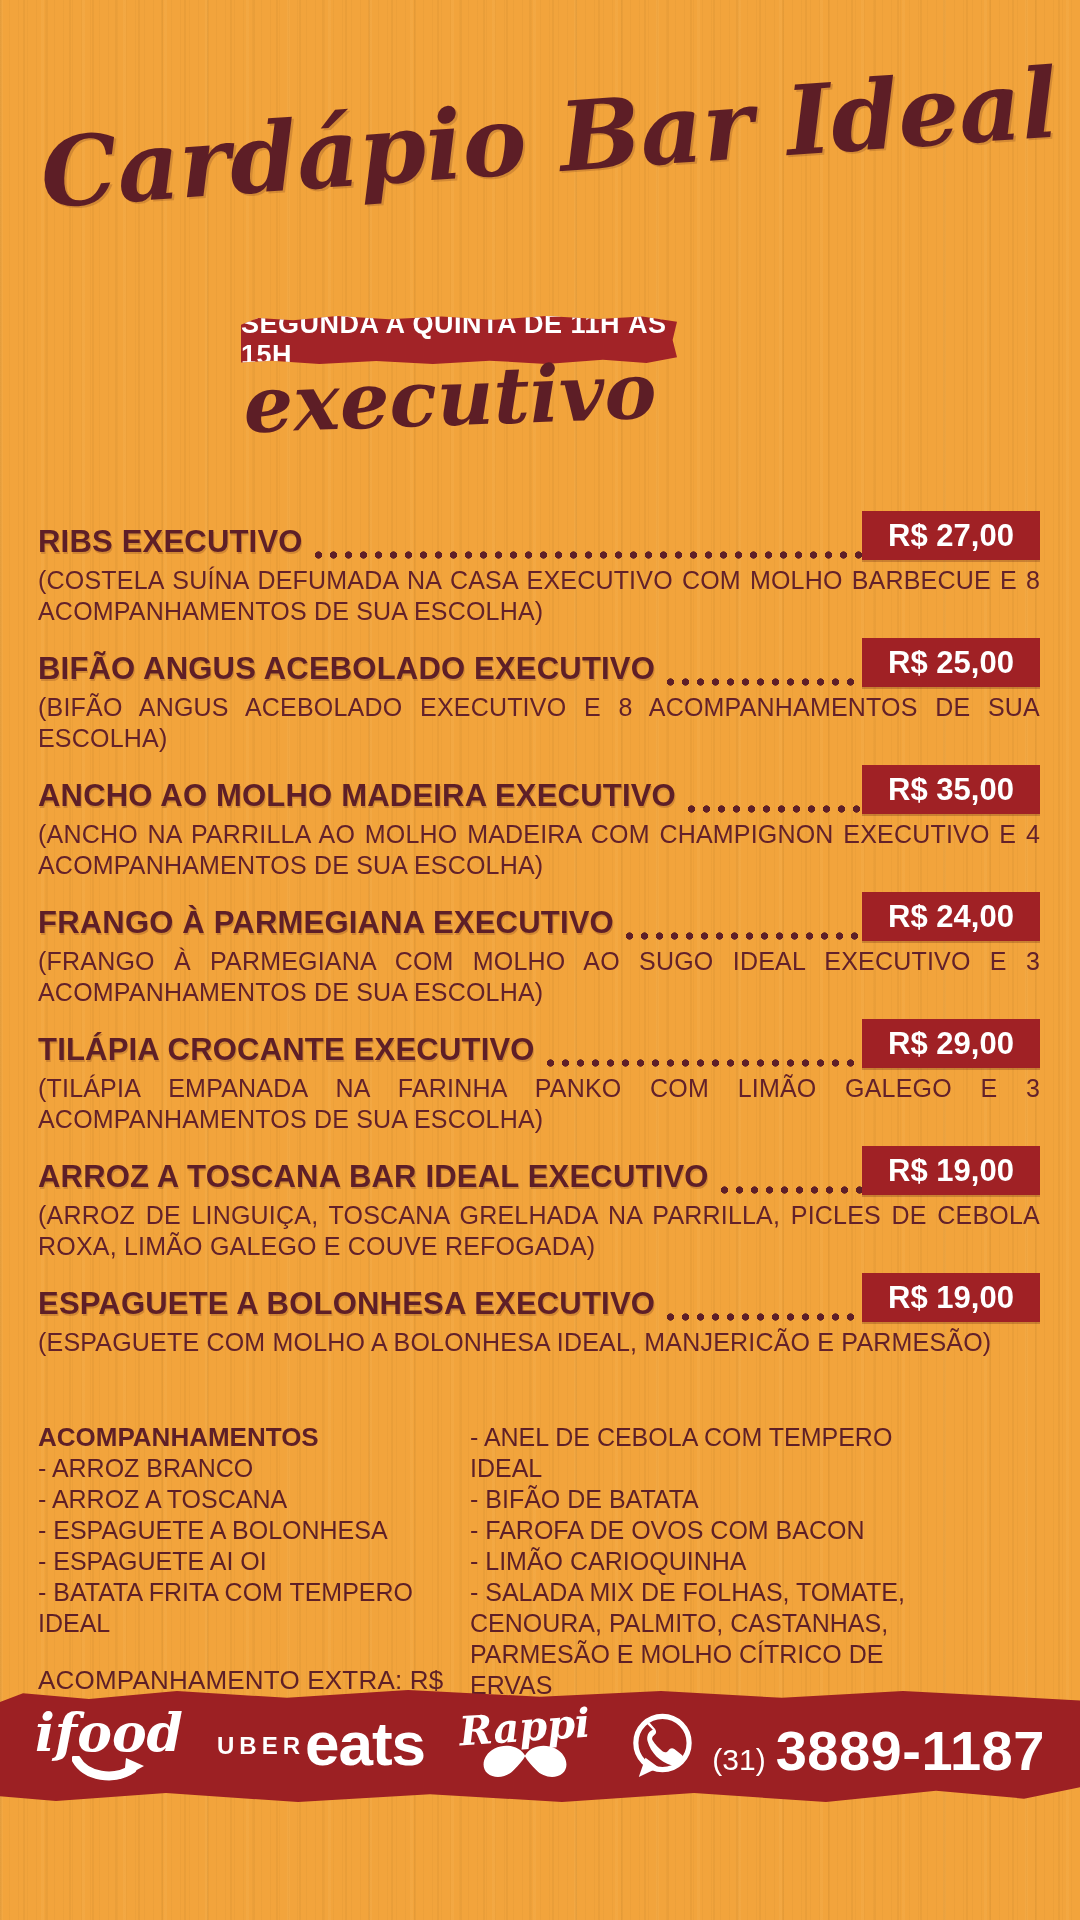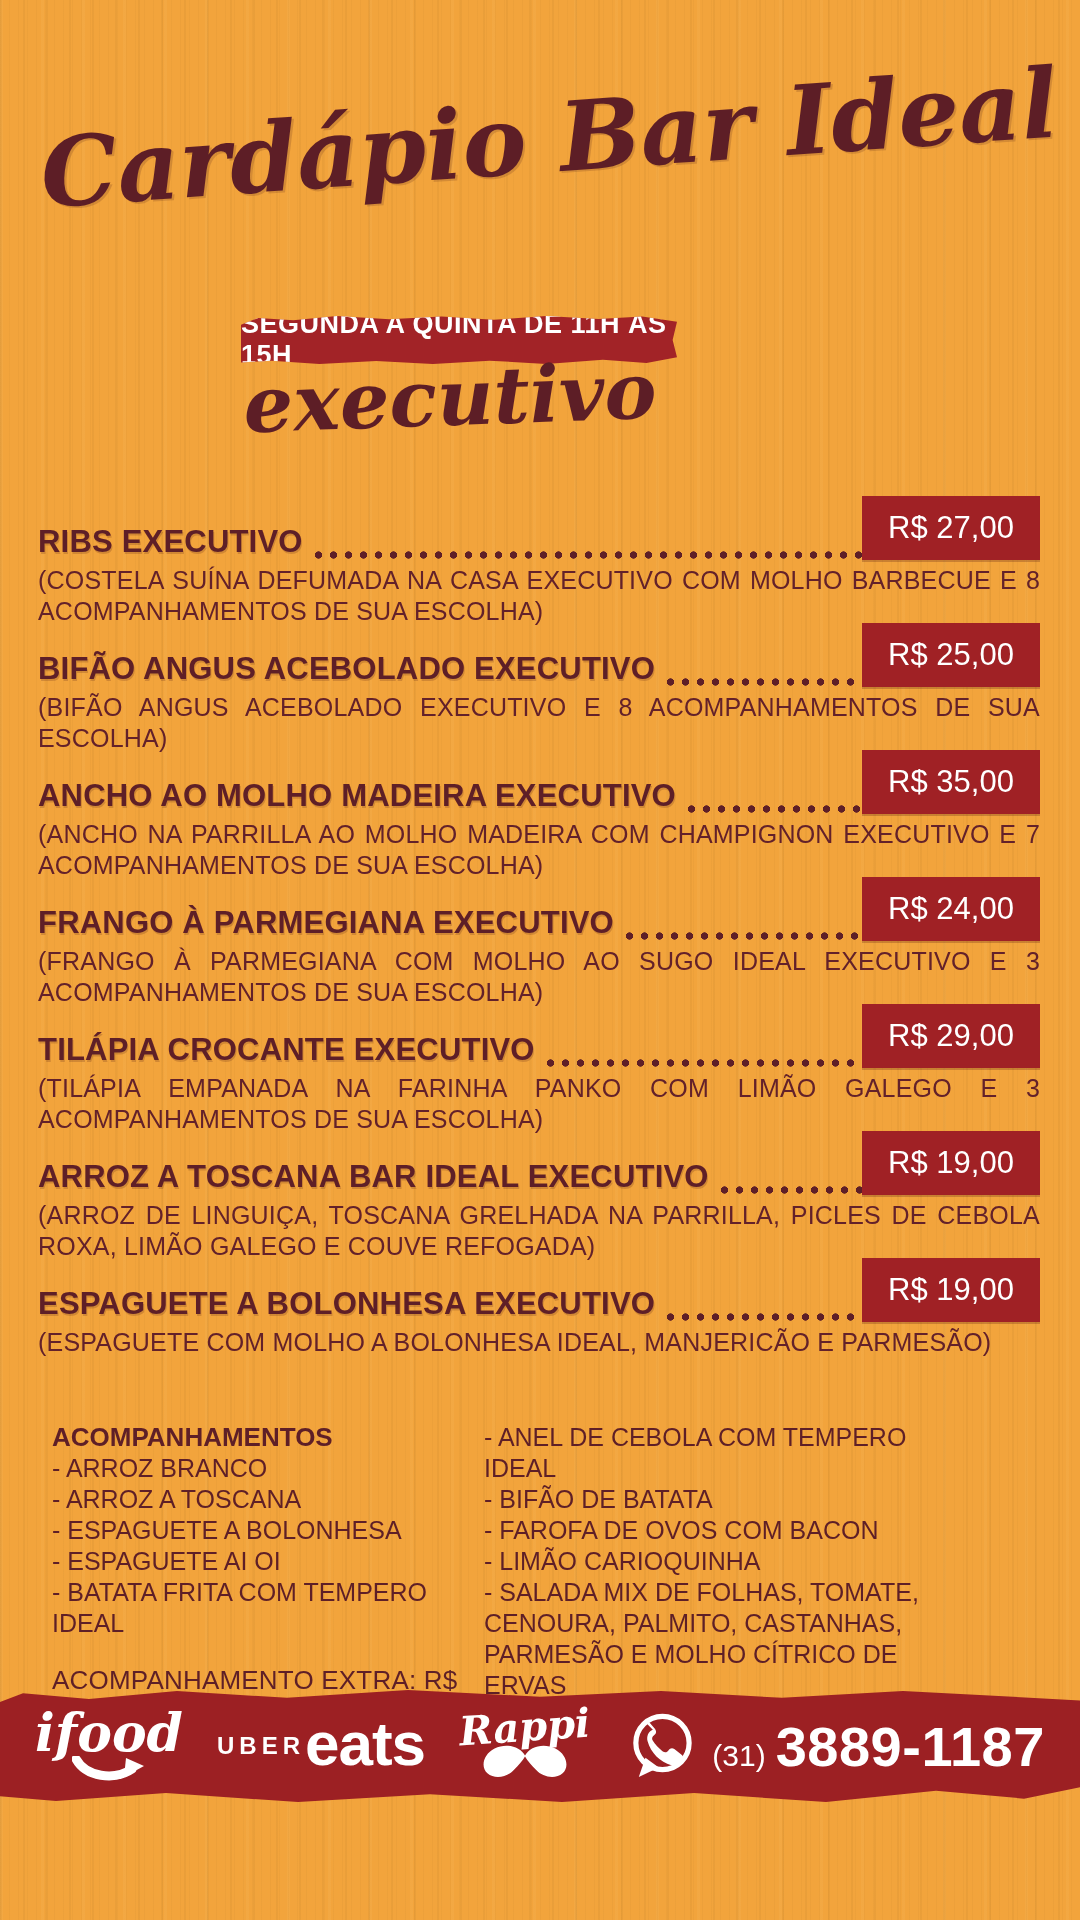--- a/index.html
+++ b/index.html
@@ -40,31 +40,31 @@
   .item .name{
     font-size:31px; font-weight:bold; color:#5E1F27; white-space:nowrap;
     letter-spacing:0.2px; text-shadow:1px 2px 0 rgba(80,25,20,0.2);
   }
   .item .leader{
     flex:1 1 auto; height:10px; margin:22px 0 0 8px;
     background-image:radial-gradient(circle, #5E1F27 3.4px, transparent 3.9px);
     background-size:15px 10px; background-repeat:repeat-x; background-position:left center;
   }
   .item .price{
-    flex:0 0 auto; min-width:178px; height:64px; background:#A02125;
-    color:#FFFFFF; font-size:31px; font-weight:normal;
+    flex:0 0 auto; min-width:178px; height:49px; background:#A02125;
+    color:#FFFFFF; font-size:31px; font-weight:bold;
     display:flex; align-items:center; justify-content:center;
     box-shadow:0 2px 0 rgba(80,20,15,0.25);
   }
   .item .desc{
     margin-top:5px; font-size:25px; line-height:31px; color:#63212A;
     text-align:justify; letter-spacing:0.2px;
   }
   
-  .sides{ position:absolute; top:1422px; left:52px; width:1002px; display:flex; }
+  .sides{ position:absolute; top:1422px; left:38px; width:1002px; display:flex; }
   .sides-left{ width:432px; flex:0 0 auto; }
   .sides-right{ width:480px; flex:0 0 auto; }
   .sides-title{ font-size:26px; font-weight:bold; color:#5E1F27; line-height:31px; }
   .side-list{ list-style:none; }
   .side-list li{ font-size:25px; line-height:31px; color:#5E1F27; }
   .extra-note{ margin-top:26px; font-size:26px; color:#5E1F27; letter-spacing:0.2px; }
   
   .footer{
     position:absolute; top:1690px; left:-10px; width:1100px; height:112px;
     background:#9C2023;
@@ -72,21 +72,21 @@
     display:flex; align-items:center; justify-content:center; gap:34px;
     padding-left:0px; color:#fff;
   }
   .logo-ifood{ display:flex; flex-direction:column; align-items:center; }
   .ifood-text{ font-family:"DejaVu Serif", serif; font-style:italic; font-weight:bold; font-size:52px; line-height:0.9; }
   .logo-uber{ display:flex; align-items:center; line-height:1; }
   .uber-top{ font-size:24px; font-weight:bold; letter-spacing:5px; }
   .uber-bottom{ font-size:62px; font-weight:bold; letter-spacing:-1px; margin-top:-4px; }
   .logo-rappi{ display:flex; flex-direction:column; align-items:center; }
   .rappi-text{ font-family:"DejaVu Serif", serif; font-style:italic; font-weight:bold; font-size:40px; line-height:0.8; transform:rotate(-4deg); }
-  .phone-group{ display:flex; align-items:center; gap:14px; }
+  .phone-group{ display:flex; align-items:flex-end; gap:14px; }
   .phone-text{ display:flex; align-items:baseline; gap:10px; }
   .phone-prefix{ font-size:30px; }
   .phone-number{ font-size:56px; font-weight:bold; letter-spacing:0.5px; }
 </style>
 </head>
 <body>
 
 <div class="page">
 
   <h1 class="title">Cardápio Bar Ideal</h1>
@@ -115,21 +115,21 @@
       </div>
       <p class="desc">(BIFÃO ANGUS ACEBOLADO EXECUTIVO E 8 ACOMPANHAMENTOS DE SUA ESCOLHA)</p>
     </li>
 
     <li class="item">
       <div class="row">
         <span class="name">ANCHO AO MOLHO MADEIRA EXECUTIVO</span>
         <span class="leader"></span>
         <span class="price">R$ 35,00</span>
       </div>
-      <p class="desc">(ANCHO NA PARRILLA AO MOLHO MADEIRA COM CHAMPIGNON EXECUTIVO E 7 ACOMPANHAMENTOS DE SUA ESCOLHA)</p>
+      <p class="desc">(ANCHO NA PARRILLA AO MOLHO MADEIRA COM CHAMPIGNON EXECUTIVO E 4 ACOMPANHAMENTOS DE SUA ESCOLHA)</p>
     </li>
 
     <li class="item">
       <div class="row">
         <span class="name">FRANGO À PARMEGIANA EXECUTIVO</span>
         <span class="leader"></span>
         <span class="price">R$ 24,00</span>
       </div>
       <p class="desc">(FRANGO À PARMEGIANA COM MOLHO AO SUGO IDEAL EXECUTIVO E 3 ACOMPANHAMENTOS DE SUA ESCOLHA)</p>
     </li>

